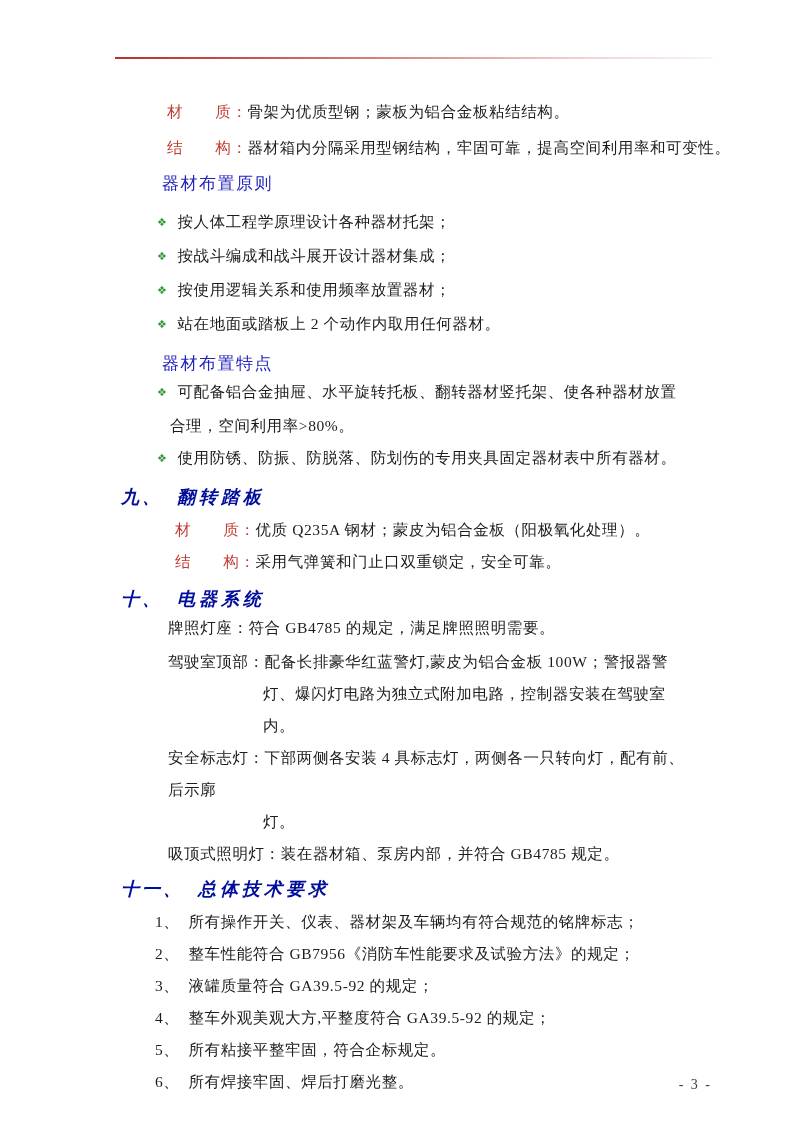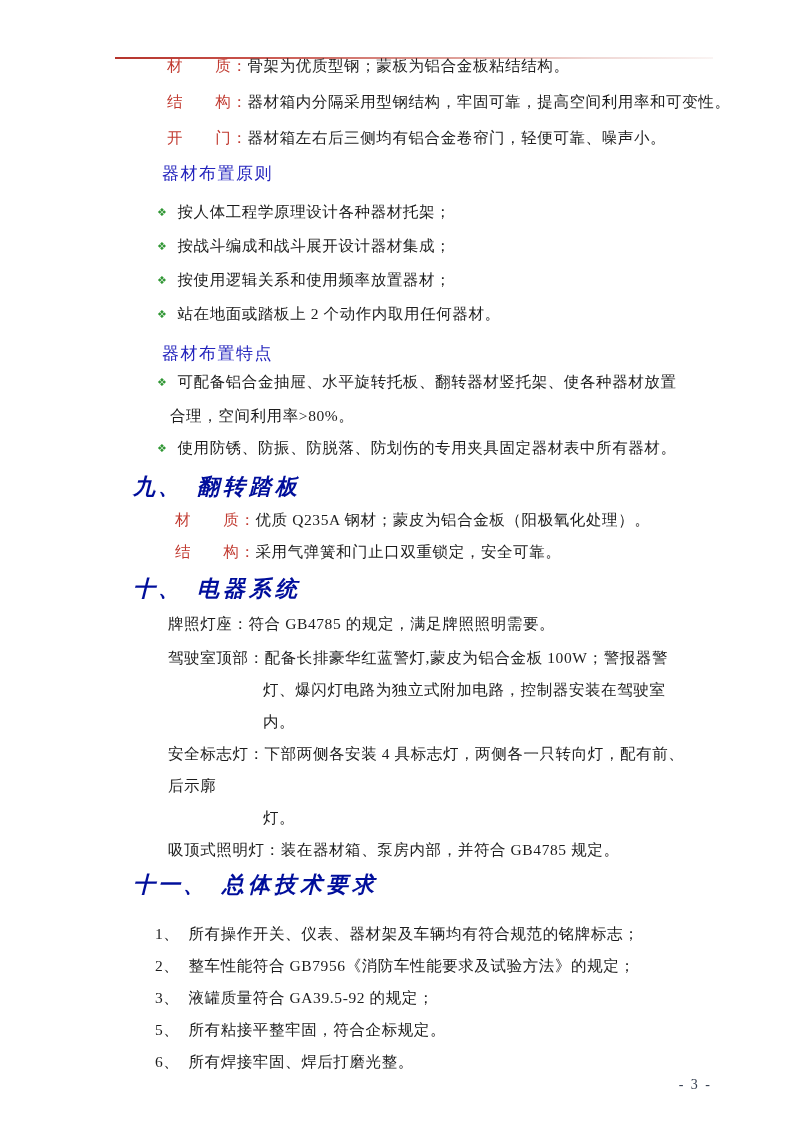--- a/index.html
+++ b/index.html
@@ -11,21 +11,21 @@
     color:var(--body-text,#1c1c1c);
     overflow:hidden;
   }
   .rule {
     position:absolute; top:57px; left:115px; width:598px; height:2px;
     background:linear-gradient(90deg,
       var(--rule-red,#b5342c) 0%, #c8524a 22%, #dd9a93 55%, #efd7d4 80%, #faf4f3 100%);
   }
   .content {
     position:absolute; top:0; left:0; width:781px; height:1131px;
-    box-sizing:border-box; padding:48px 85px 0 115px;
+    box-sizing:border-box; padding:94px 85px 0 115px;
     font-size:15.5px; letter-spacing:0.6px; line-height:32px;
   }
   
   .spec-row { margin-left:52px; line-height:36px; white-space:nowrap; }
   .spec-label { color:var(--accent-red,#c13a30); }
   
   .sub-head {
     margin-left:47px; line-height:24px;
     font-family:"Liberation Sans","DejaVu Sans",sans-serif;
     font-weight:normal; font-size:17px; letter-spacing:1.5px;
@@ -38,39 +38,39 @@
   .bullets2 { margin-top:0; }
   .bullet { margin-left:55px; text-indent:-13px; line-height:32px; }
   .diamond {
     color:var(--bullet-green,#2f9633);
     font-family:"DejaVu Sans",sans-serif;
     font-size:11px; margin-right:10px; position:relative; top:-1px;
   }
   .bullet-wrap { text-indent:0; }
   
   .sec-head {
-    margin-left:18px; line-height:26px;
-    font-weight:bold; font-style:italic; font-size:22px;
+    margin-left:6px; line-height:26px;
+    font-weight:bold; font-style:italic; font-size:18px;
     color:var(--section-blue,#000e9b);
   }
   .sec-head.s9 { margin-top:8px; }
   .sec-head.s10 { margin-top:8px; }
   .sec-head.s11 { margin-top:6px; }
   .sec-num { margin-right:14px; letter-spacing:3px; }
   .sec-title { letter-spacing:4px; }
   
   .sec9-specs { margin-top:4px; }
   .sec9-specs .spec-row { margin-left:60px; line-height:32px; }
   
-  .eparas { margin-top:6px; }
+  .eparas { }
   .epara { margin-left:53px; line-height:32px; }
   .epara.p2 { margin-top:2px; }
   .ewrap { margin-left:95px; }
   
-  .nitems { margin-top:20px; }
+  .nitems { margin-top:4px; }
   .nitem { margin-left:40px; line-height:32px; }
   .nnum { margin-right:9px; }
   
   .page-num {
     position:absolute; top:1077px; right:88px;
     font-size:14px; letter-spacing:2px;
     color:var(--pagenum-color,#323c4e);
   }
 </style>
 </head>
@@ -79,23 +79,20 @@
 <div class="page">
   <div class="rule"></div>
 
   <div class="content">
 
     <div class="spec-row">
       <span class="spec-label">材　　质：</span><span>骨架为优质型钢；蒙板为铝合金板粘结结构。</span>
     </div>
     <div class="spec-row">
       <span class="spec-label">结　　构：</span><span>器材箱内分隔采用型钢结构，牢固可靠，提高空间利用率和可变性。</span>
-    </div>
-    <div class="spec-row">
-      <span class="spec-label">开　　门：</span><span>器材箱左右后三侧均有铝合金卷帘门，轻便可靠、噪声小。</span>
     </div>
 
     <div class="sub-head first">器材布置原则</div>
     <div class="bullets">
       <div class="bullet">
         <span class="diamond">❖</span><span>按人体工程学原理设计各种器材托架；</span>
       </div>
       <div class="bullet">
         <span class="diamond">❖</span><span>按战斗编成和战斗展开设计器材集成；</span>
       </div>
@@ -157,20 +154,23 @@
       <div class="nitem">
         <span class="nnum">1、</span><span>所有操作开关、仪表、器材架及车辆均有符合规范的铭牌标志；</span>
       </div>
       <div class="nitem">
         <span class="nnum">2、</span><span>整车性能符合 GB7956《消防车性能要求及试验方法》的规定；</span>
       </div>
       <div class="nitem">
         <span class="nnum">3、</span><span>液罐质量符合 GA39.5-92 的规定；</span>
       </div>
       <div class="nitem">
+        <span class="nnum">4、</span><span>整车外观美观大方,平整度符合 GA39.5-92 的规定；</span>
+      </div>
+      <div class="nitem">
         <span class="nnum">5、</span><span>所有粘接平整牢固，符合企标规定。</span>
       </div>
       <div class="nitem">
         <span class="nnum">6、</span><span>所有焊接牢固、焊后打磨光整。</span>
       </div>
     </div>
 
   </div>
 
   <div class="page-num">- 3 -</div>

